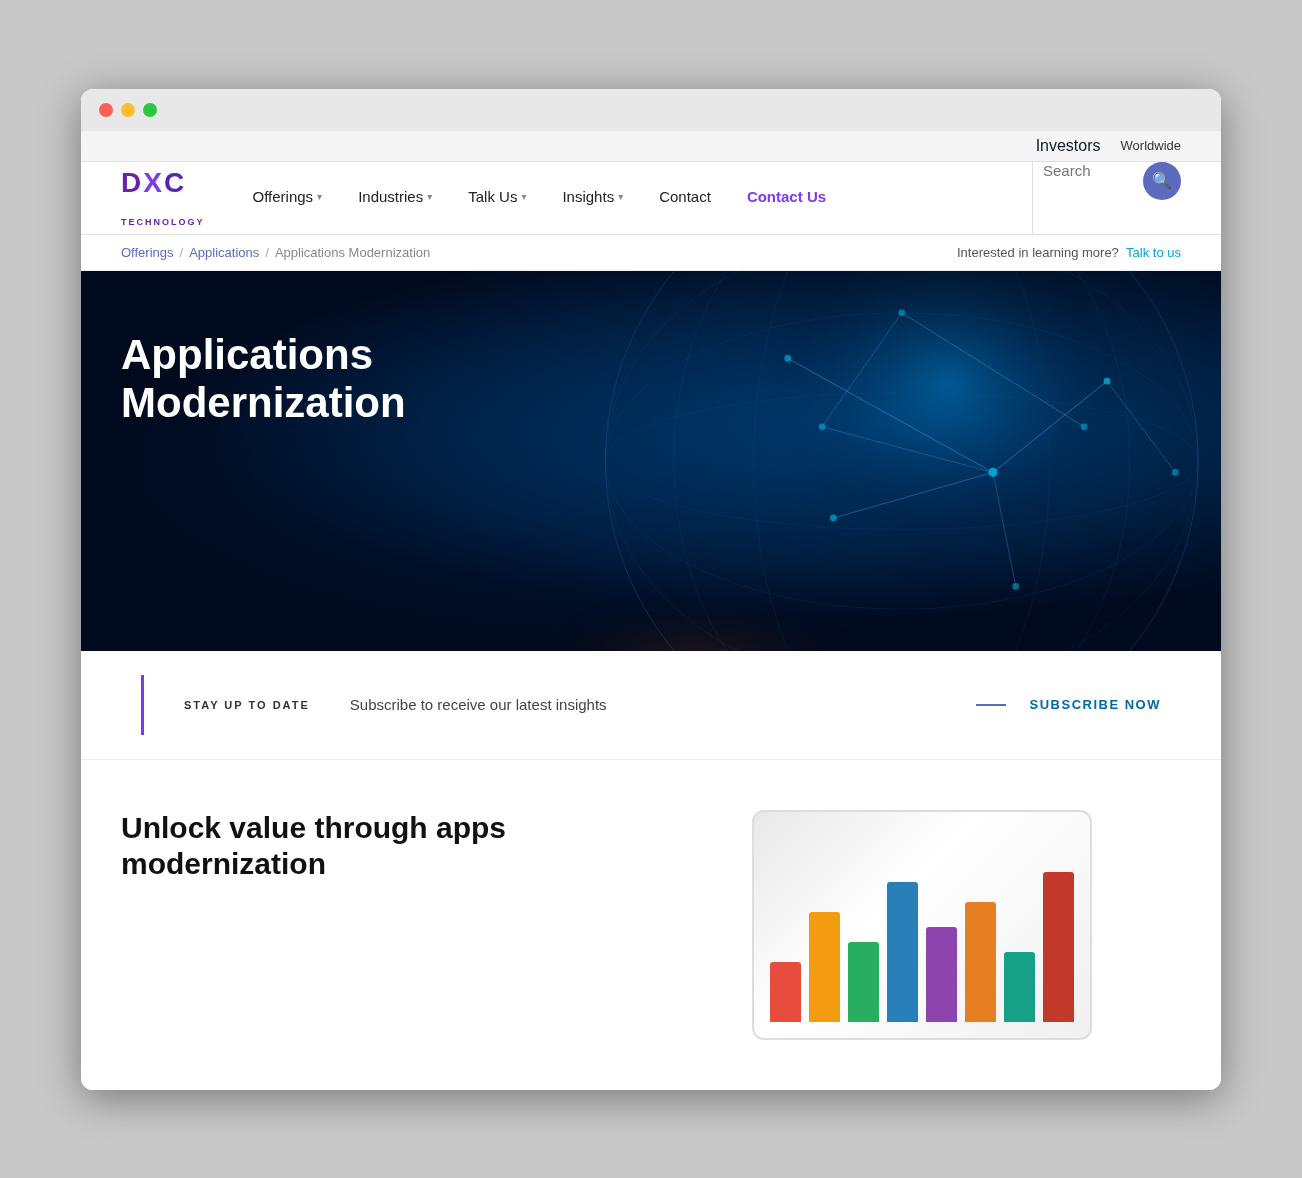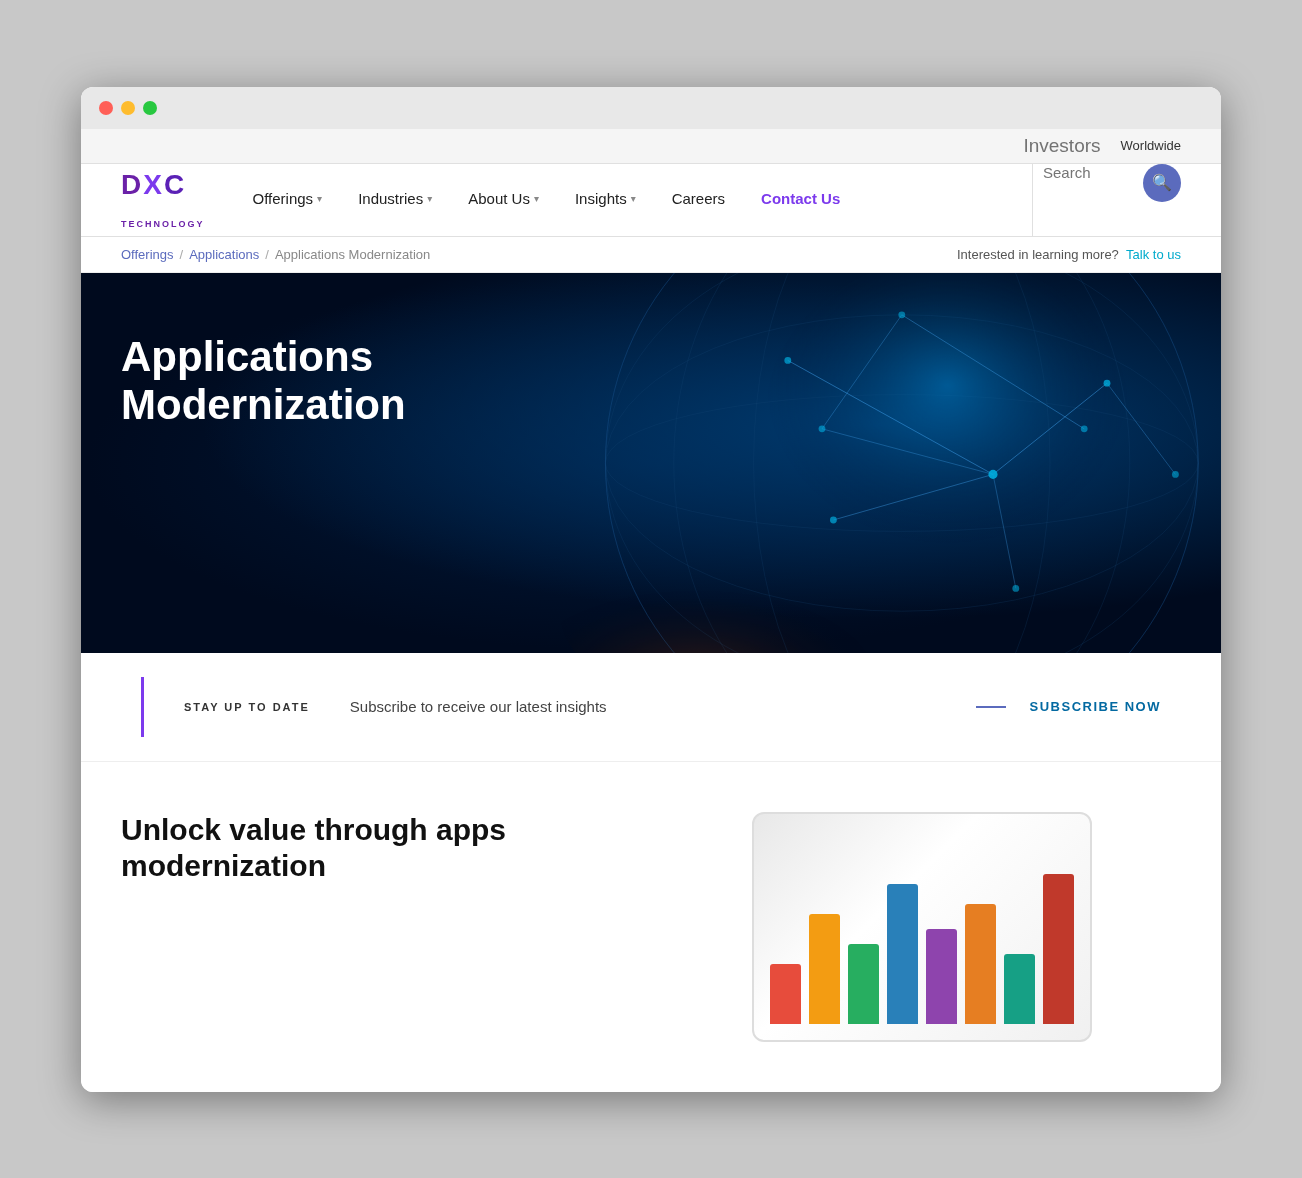--- a/index.html
+++ b/index.html
@@ -44,23 +44,23 @@
       display: flex;
       justify-content: flex-end;
       align-items: center;
       padding: 6px 40px;
       gap: 20px;
       font-size: 13px;
       color: #555;
       border-bottom: 1px solid #e0e0e0;
     }
     .top-bar a {
-      color: #737373;
+      color: #0f172a;
       text-decoration: none;
-      font-size: 19px;
+      font-size: 16px;
     }
     .top-bar-worldwide {
       color: #333;
       font-size: 13px;
     }
 
     
     .main-nav {
       display: flex;
       align-items: center;
@@ -372,29 +372,29 @@
       <div class="nav-items">
         <a class="nav-item">
           <span>Offerings</span>
           <span class="chevron">▾</span>
         </a>
         <a class="nav-item">
           <span>Industries</span>
           <span class="chevron">▾</span>
         </a>
         <a class="nav-item">
-          <span>About Us</span>
+          <span>Talk Us</span>
           <span class="chevron">▾</span>
         </a>
         <a class="nav-item">
           <span>Insights</span>
           <span class="chevron">▾</span>
         </a>
         <a class="nav-item">
-          <span>Careers</span>
+          <span>Contact</span>
         </a>
         <button class="nav-contact">Contact Us</button>
       </div>
 
       <div class="search-area">
         <input class="search-input" type="text" placeholder="Search" style="">
         <button class="search-btn">
           <span>🔍</span>
         </button>
       </div>

